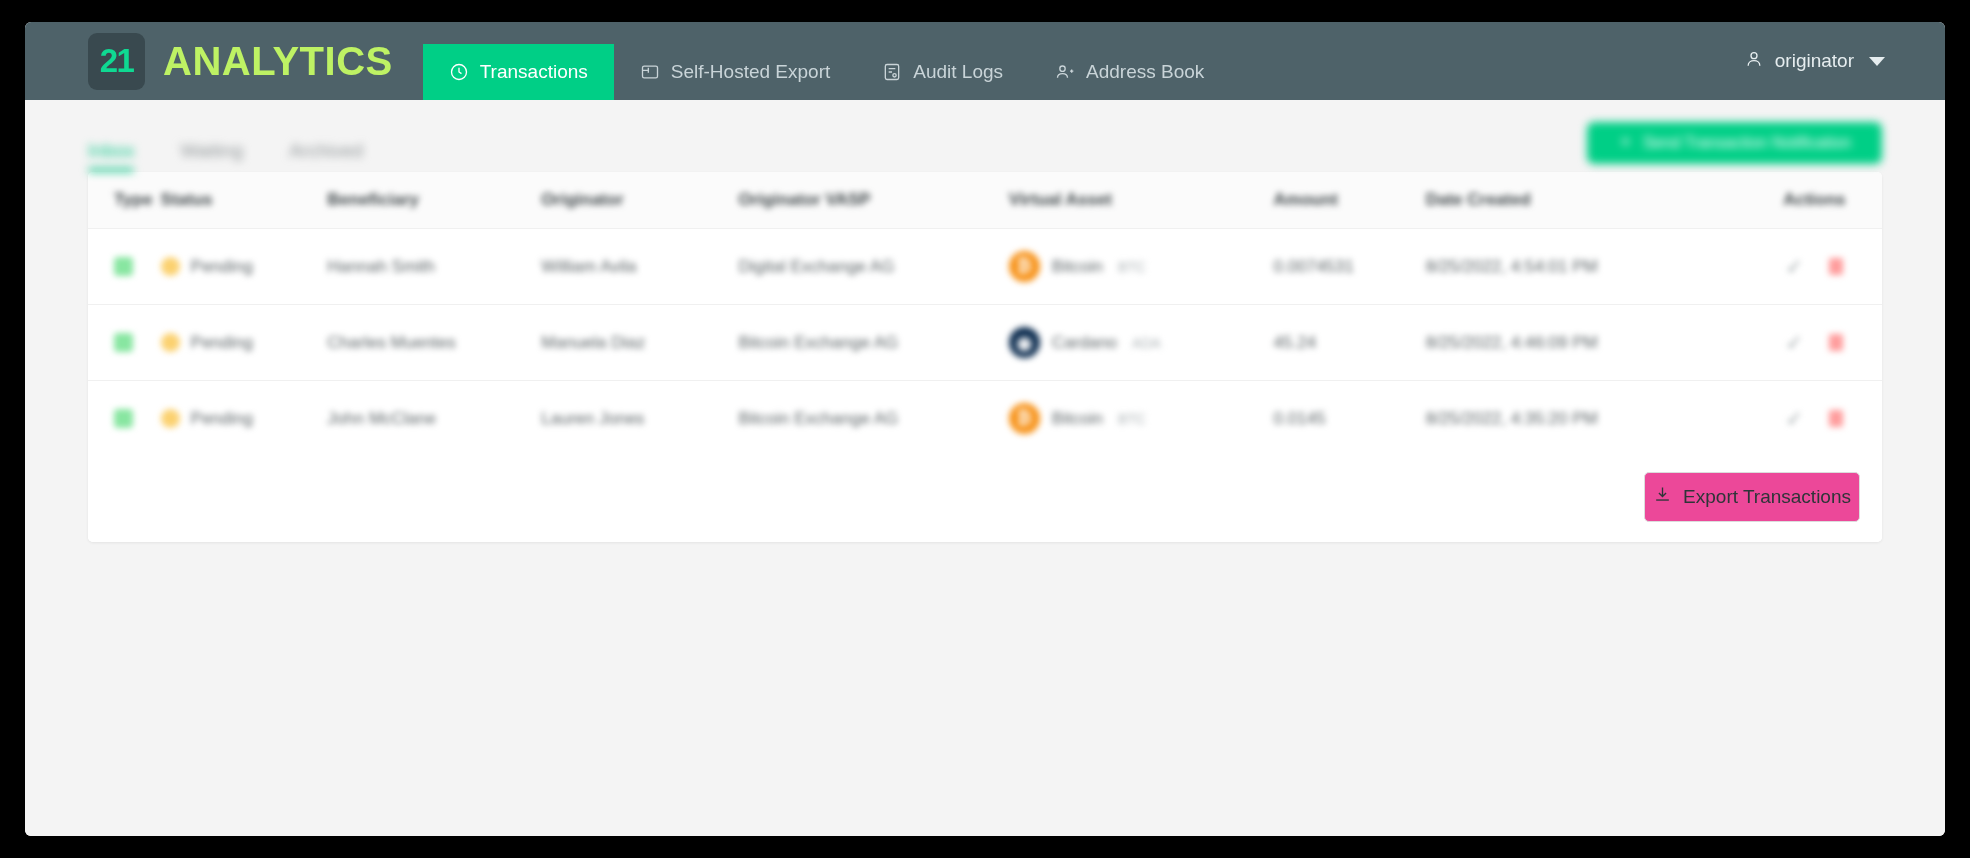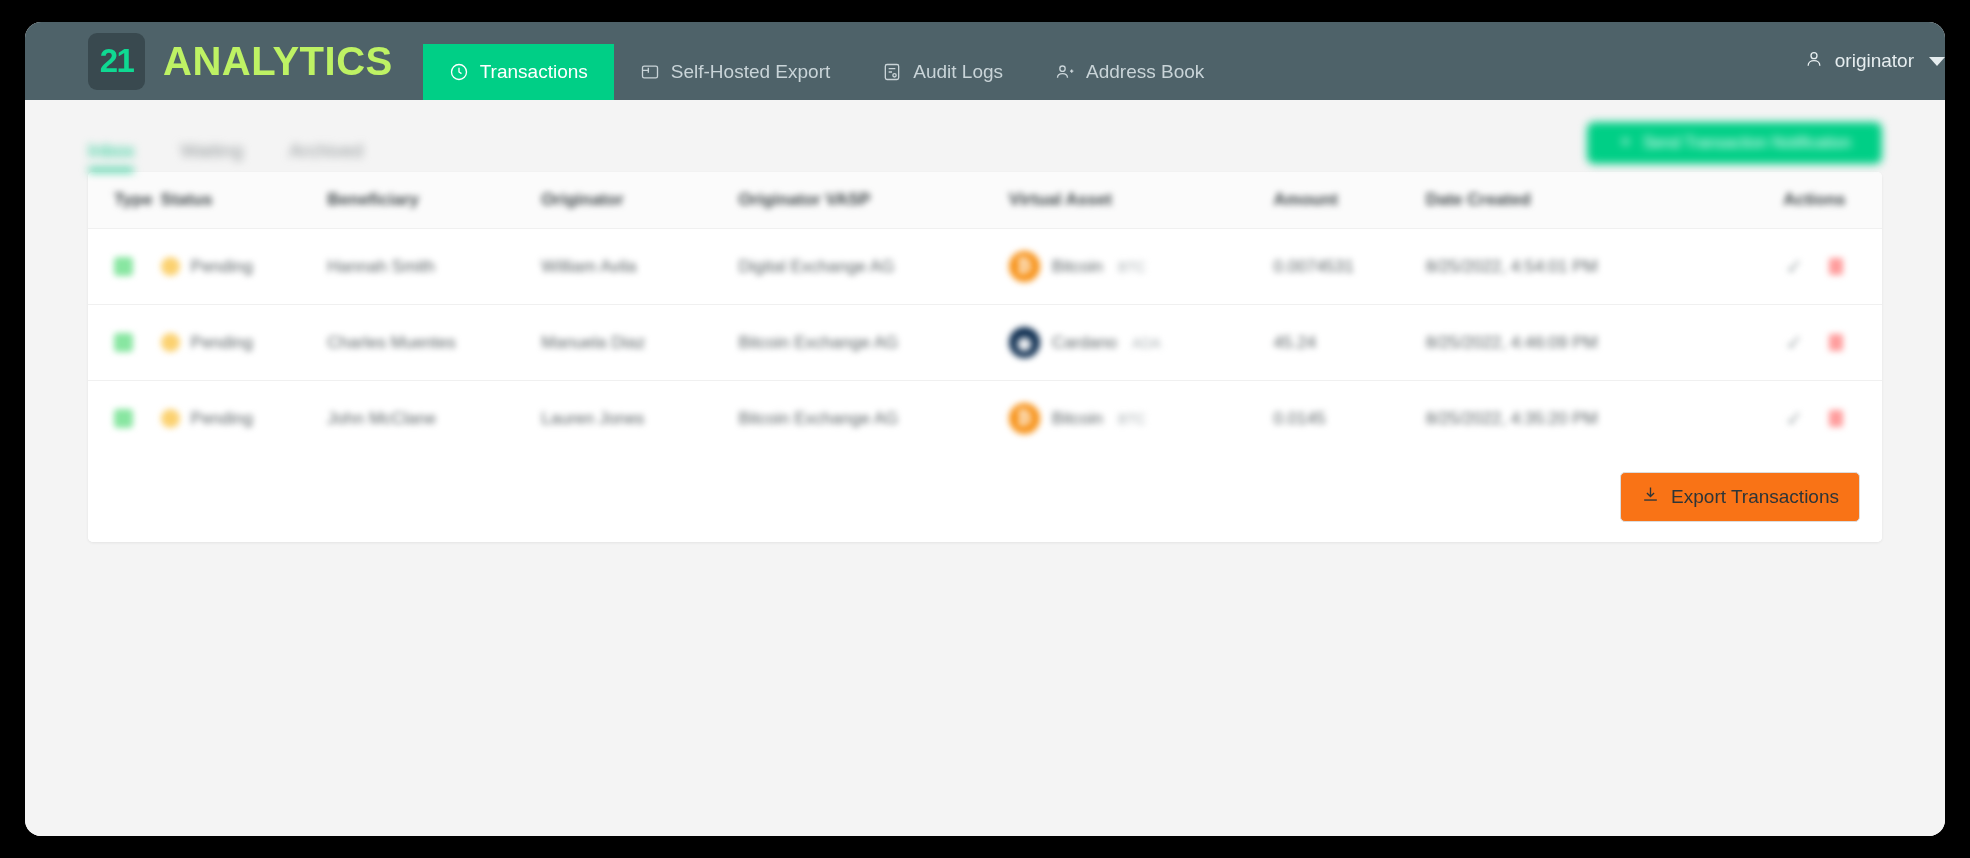--- a/index.html
+++ b/index.html
@@ -12,21 +12,21 @@
     overflow: hidden;
   }
 
   #app-window {
     position: absolute;
     left: 25px;
     top: 22px;
     width: 1920px;
     height: 814px;
     background: #f4f4f4;
-    border-radius: 16px;
+    border-radius: 6px;
     overflow: hidden;
     display: flex;
     flex-direction: column;
   }
 
   
   #topnav {
     height: 78px;
     background: #4e6269;
     display: flex;
@@ -77,20 +77,21 @@
     color: #ffffff;
   }
   .nav-item svg { display: block; }
 
   .nav-spacer { flex: 1 1 auto; }
 
   .user-menu {
     display: flex;
     align-items: center;
     gap: 11px;
+    padding-right: 60px;
     color: #e6edef;
     font-size: 19px;
   }
   .chev {
     width: 0; height: 0;
     border-left: 8px solid transparent;
     border-right: 8px solid transparent;
     border-top: 9px solid #e6edef;
     margin-left: 4px;
   }
@@ -224,22 +225,22 @@
     justify-content: flex-end;
     padding: 16px 22px 20px 0;
     background: #ffffff;
   }
   .export-btn {
     display: flex;
     align-items: center;
     gap: 11px;
     border: 1px solid #dcdcdc;
     border-radius: 5px;
-    background: #f97316;
-    padding: 12px 20px;
+    background: #ec4899;
+    padding: 12px 8px;
     font-size: 19px;
     color: #2e3538;
     font-family: "Liberation Sans", sans-serif;
     cursor: pointer;
   }
 </style>
 </head>
 <body>
 
 <div id="app-window">

